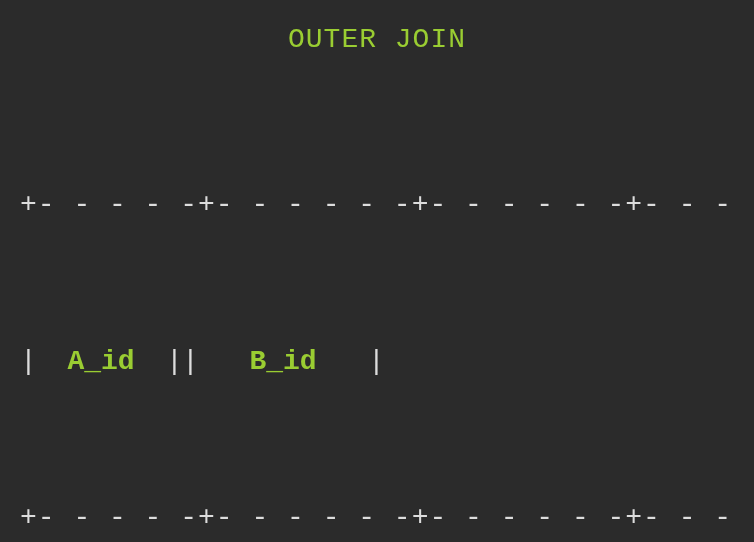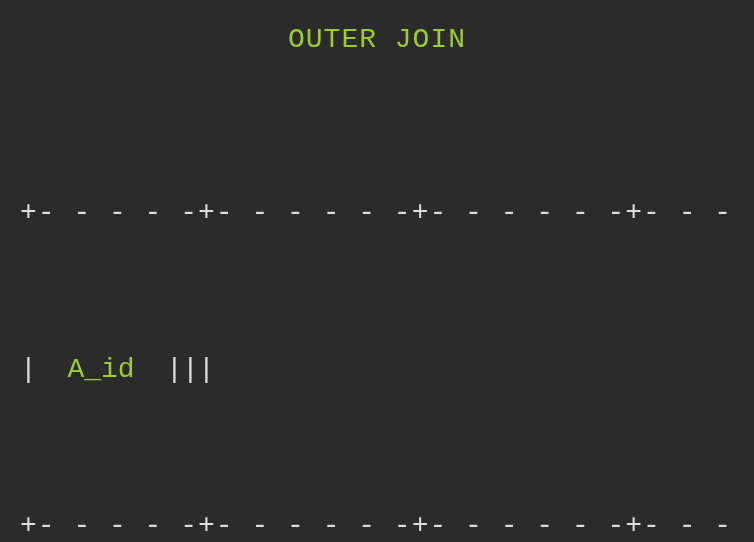--- a/index.html
+++ b/index.html
@@ -9,21 +9,21 @@
     font-family: 'Consolas', 'Monaco', 'Courier New', monospace;
     font-size: 28px;
     line-height: 1.4;
     color: #ccc;
     width: 754px;
     box-sizing: border-box;
   }
   .title {
     text-align: center;
     color: #9acd32;
-    margin-bottom: 16px;
+    margin-bottom: 8px;
     letter-spacing: 1px;
   }
   .table {
     white-space: pre;
   }
   .border-row {
     color: #ddd;
     letter-spacing: 1px;
   }
   .row {
@@ -37,36 +37,37 @@
     flex-shrink: 0;
   }
   .cell {
     text-align: center;
     flex-shrink: 0;
   }
   .c1 { width: 130px; }
   .c2 { width: 180px; }
   .c3 { width: 170px; }
   .c4 { width: 190px; }
-  .header { color: #9acd32; }
+  .header { color: #9acd32; font-weight: bold; }
 </style>
 </head>
 <body>
 
 <div class="title">OUTER JOIN</div>
 
 <div class="table">
 
   <div class="border-row">+- - - - -+- - - - - -+- - - - - -+- - - - - - -+</div>
 
   <div class="row">
     <span class="pipe">|</span>
     <span class="cell c1 header">A_id</span>
     <span class="pipe">|</span>
     <span class="pipe">|</span>
+    <span class="cell c3 header">B_id</span>
     <span class="pipe">|</span>
     
   </div>
 
   <div class="border-row">+- - - - -+- - - - - -+- - - - - -+- - - - - - -+</div>
 
   
 
   
 

